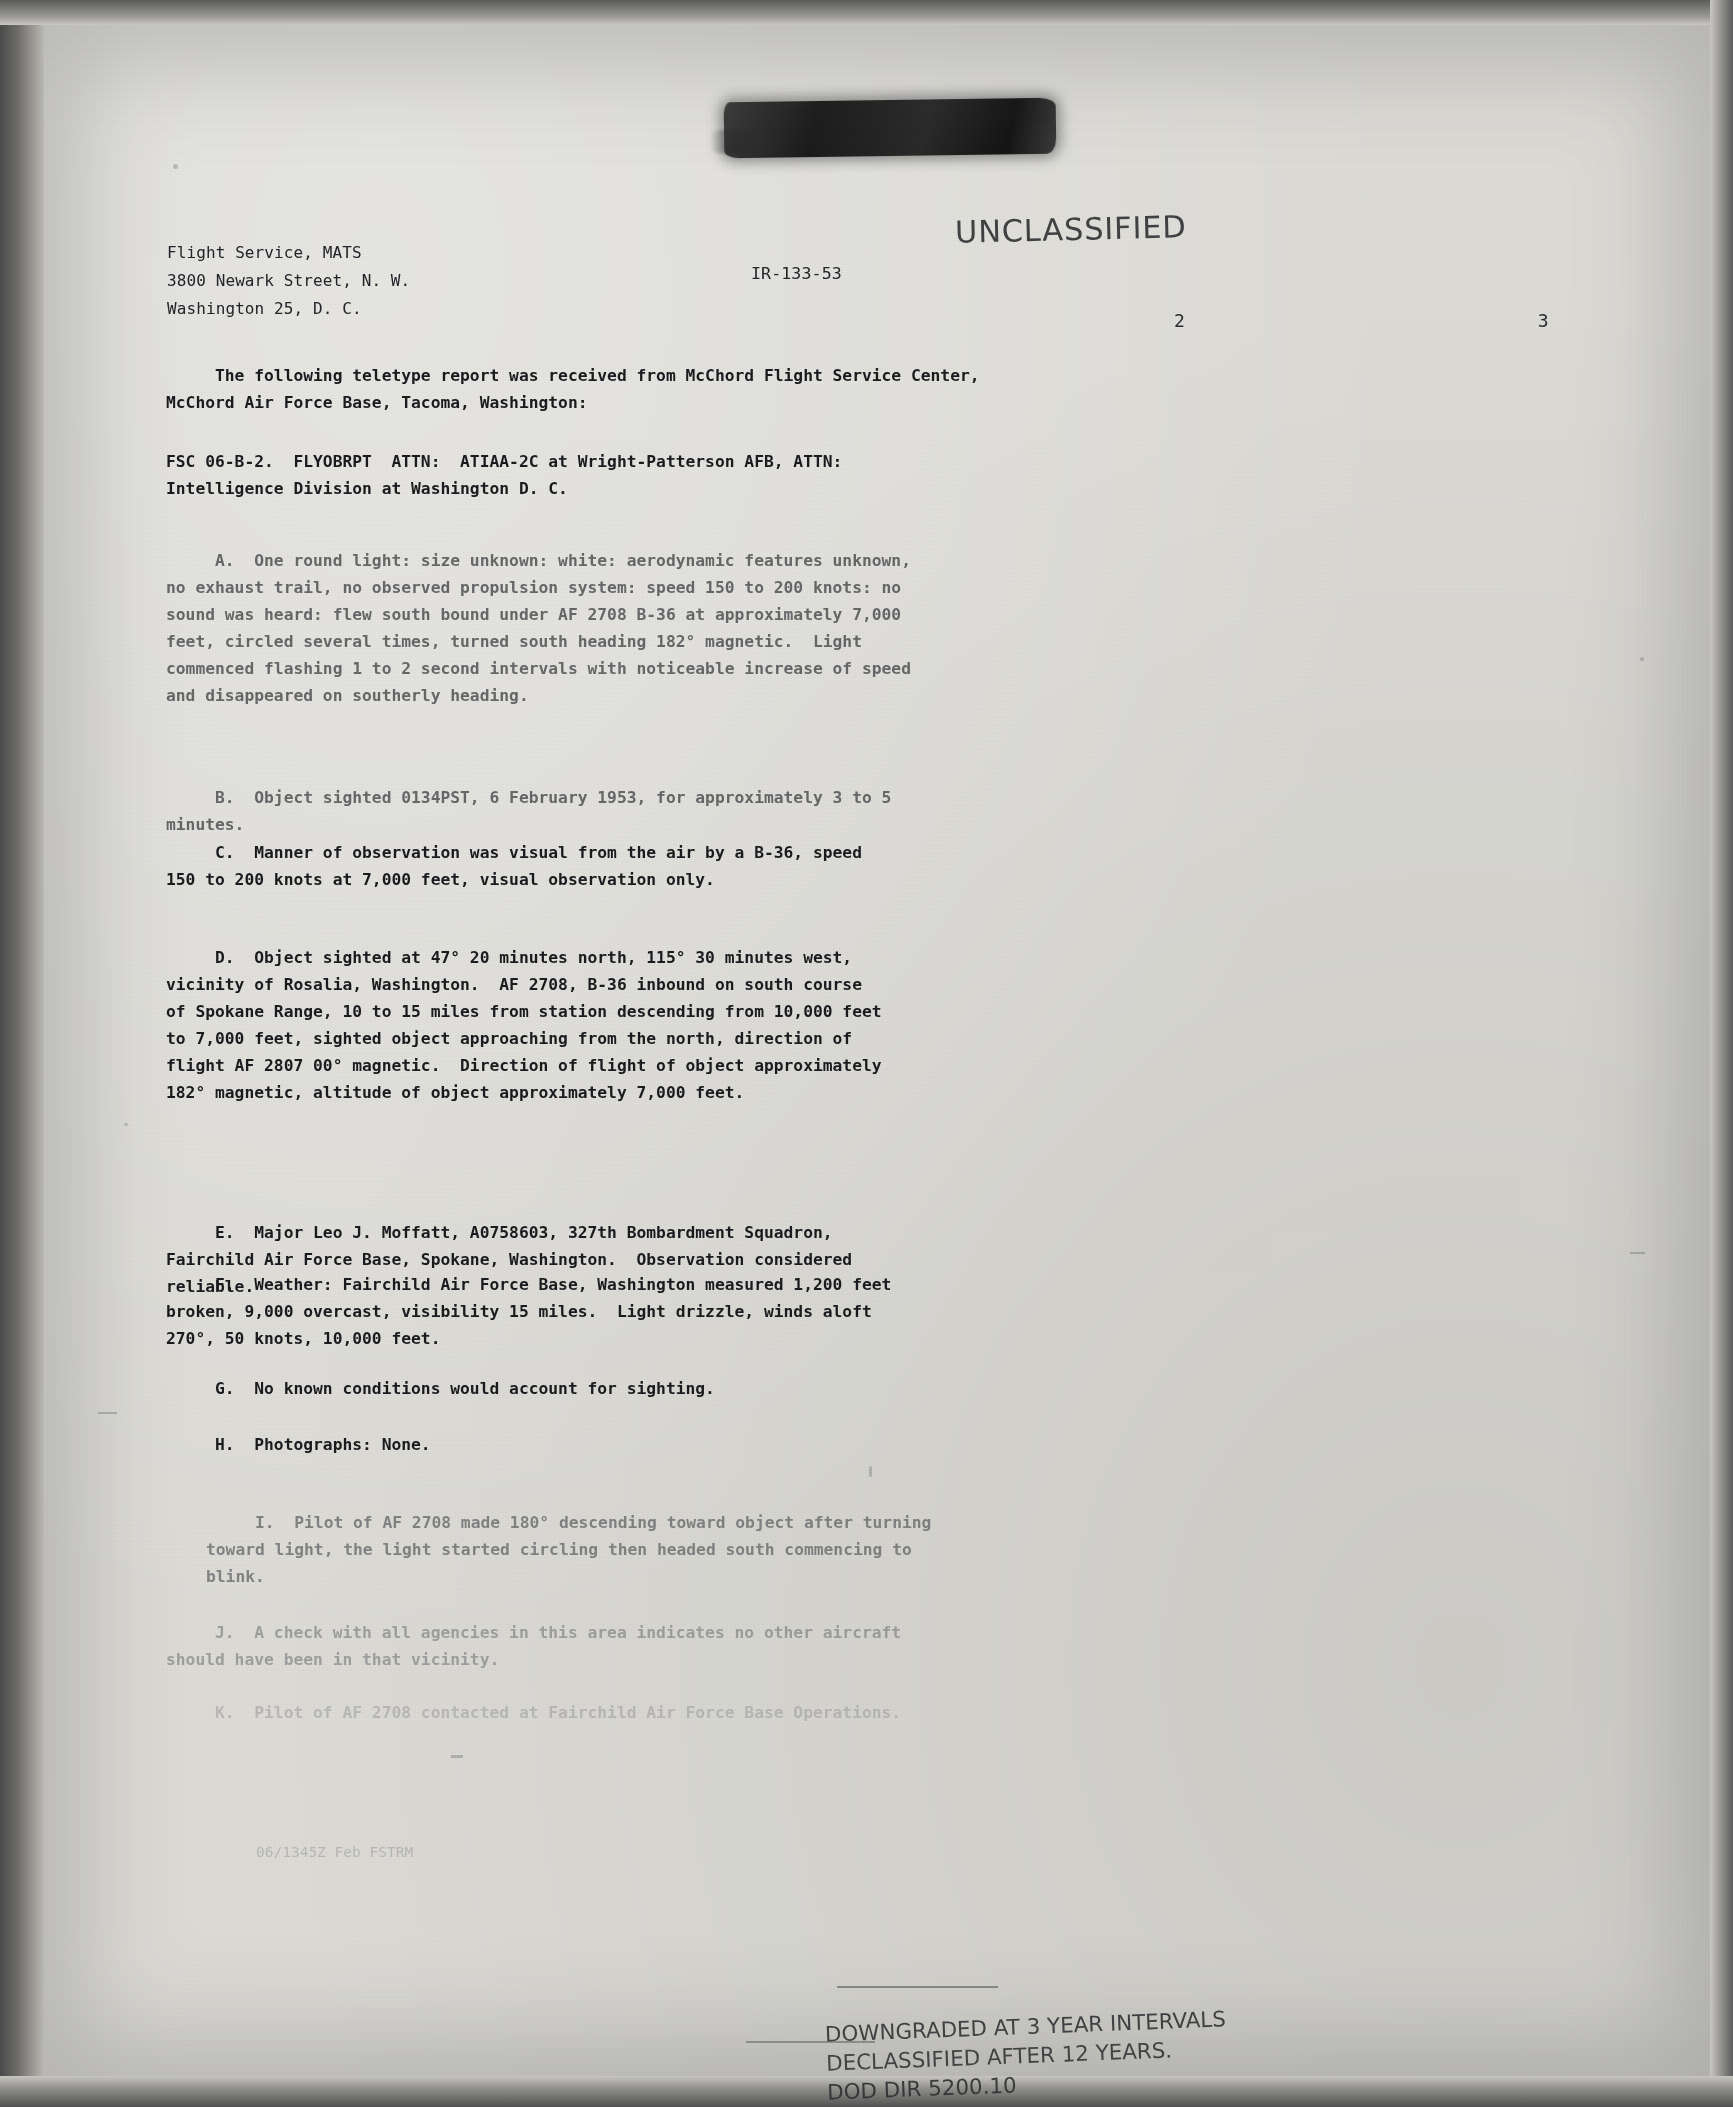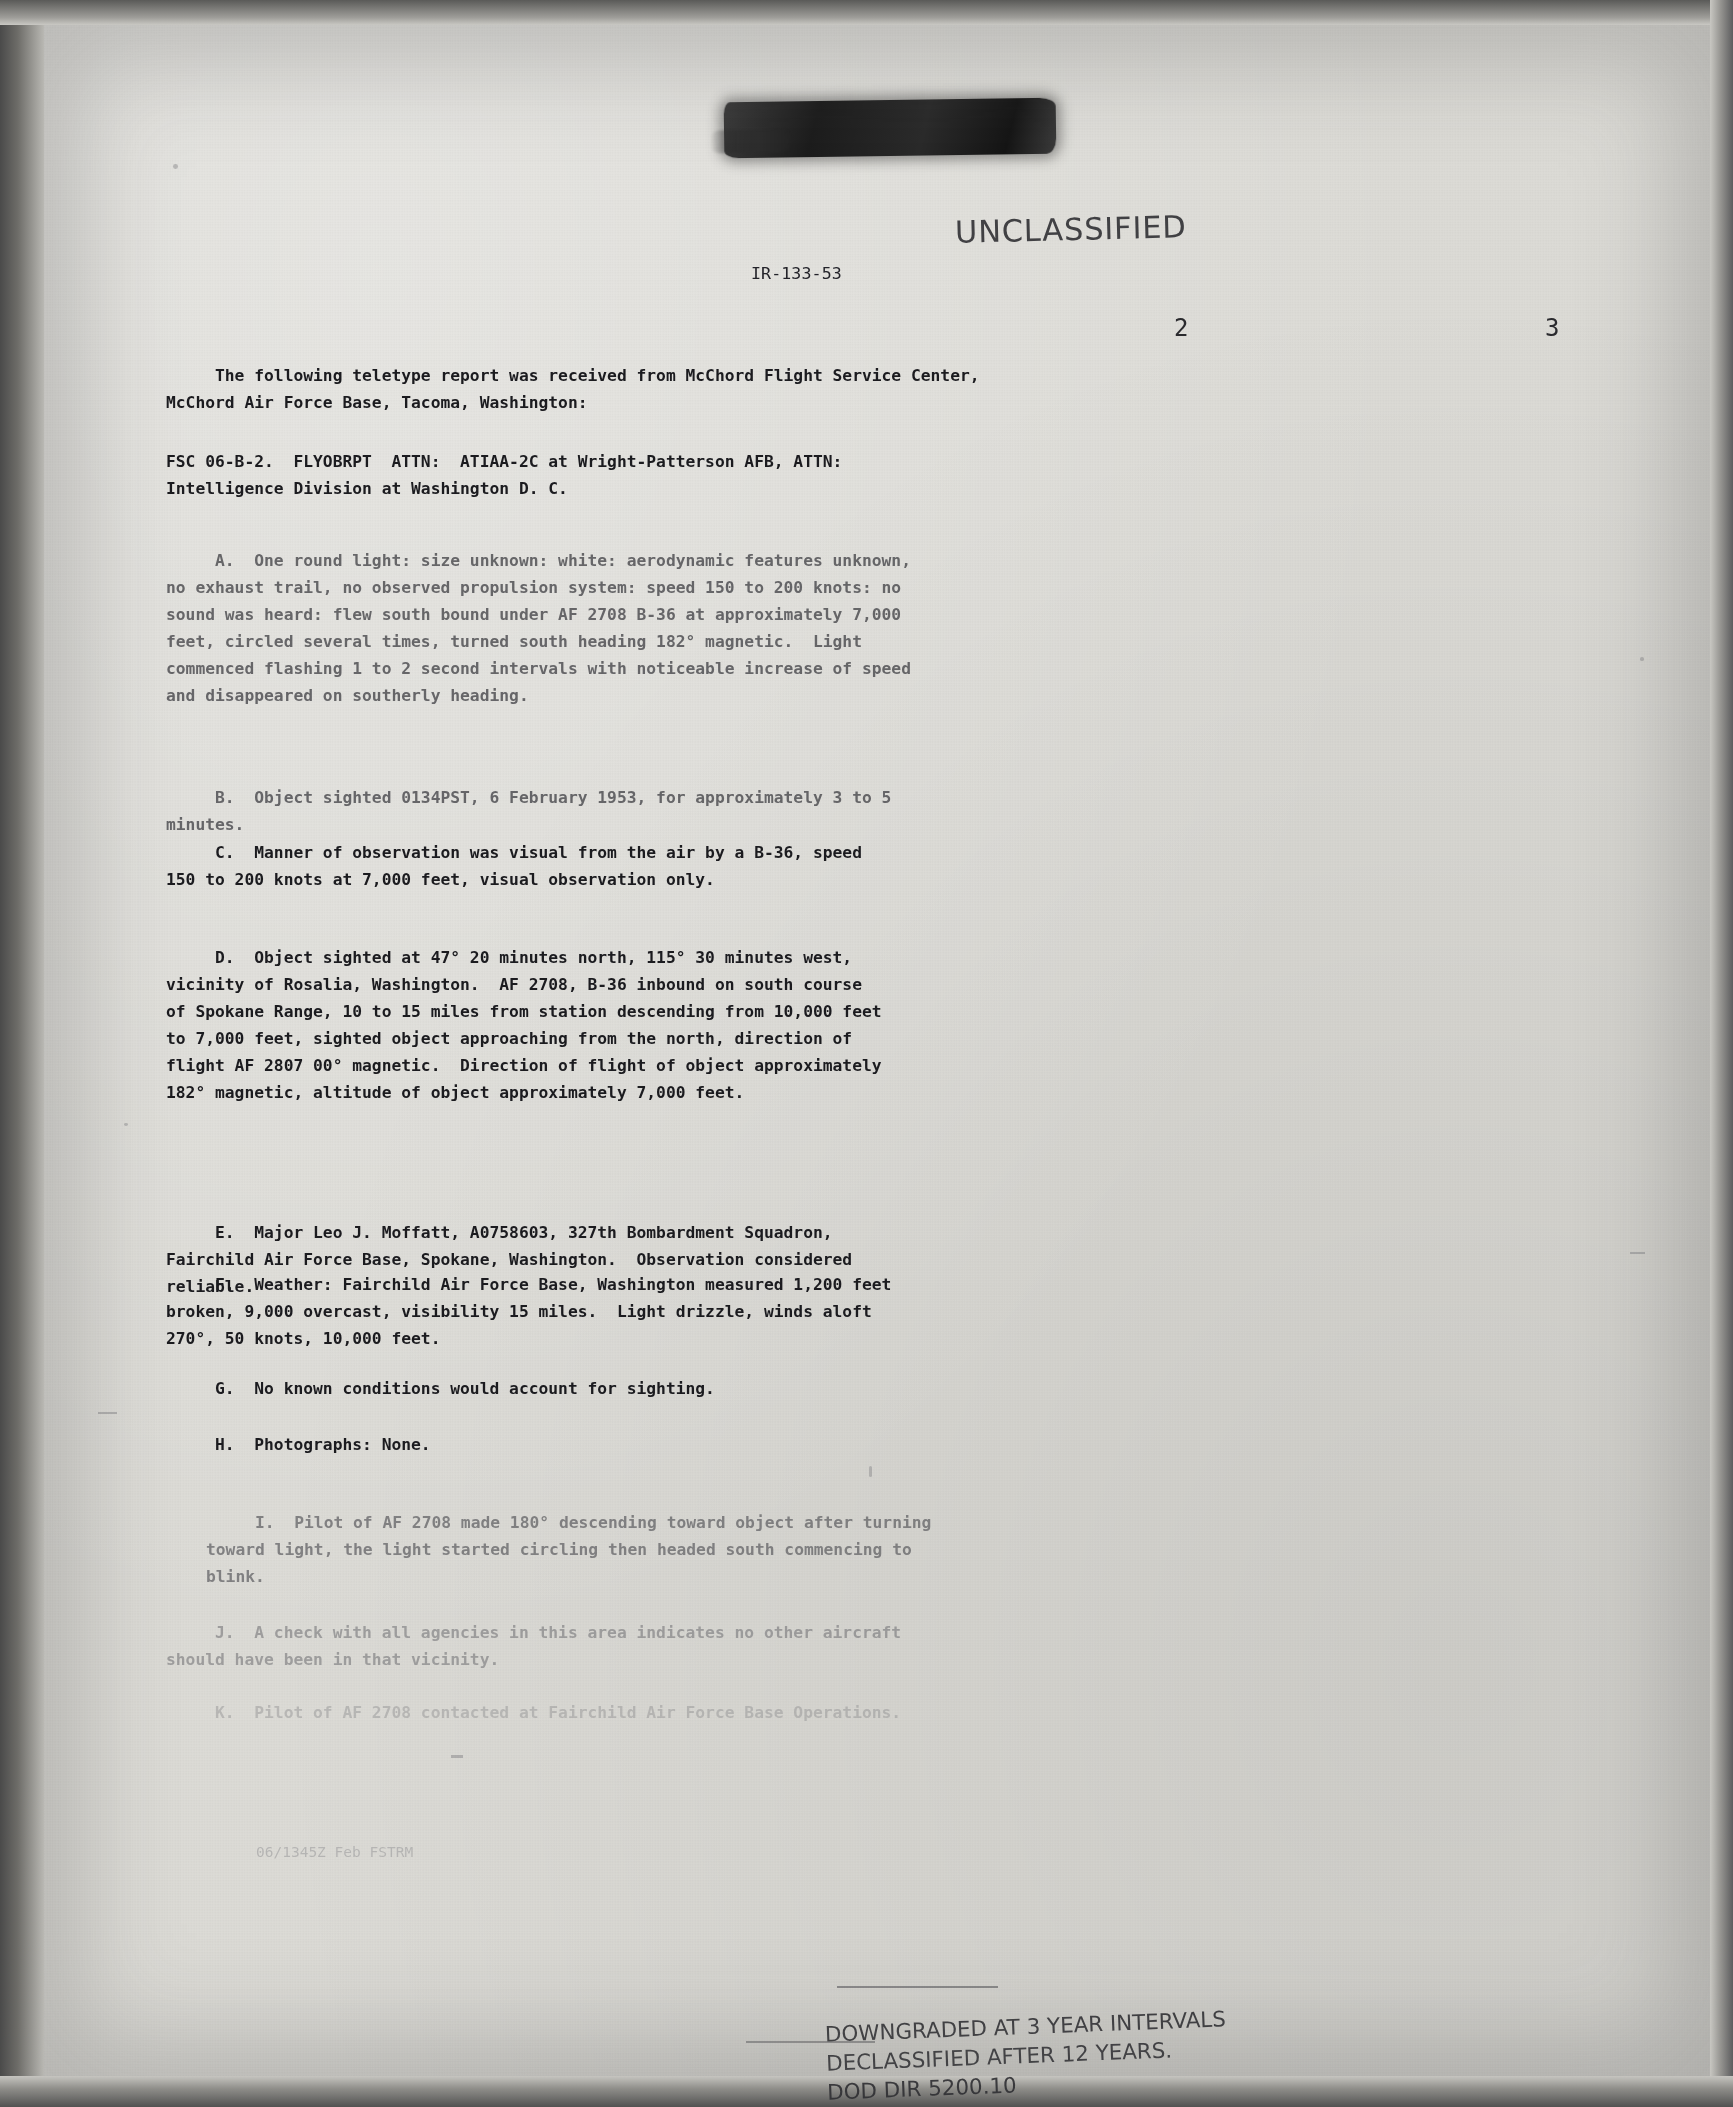--- a/index.html
+++ b/index.html
@@ -110,22 +110,22 @@
     font-size: 16px;
     line-height: 28px;
     color: #23232a;
   }
   .docnum {
     left: 707px; top: 236px;
     font-size: 16.6px;
     color: #23232a;
   }
   .pagenums {
-    left: 1130px; top: 290px;
-    font-size: 24px;
+    left: 1130px; top: 283px;
+    font-size: 18px;
     letter-spacing: 171px;
     color: #2a2a2e;
   }
 
   .body-block {
     position: absolute;
     left: 122px;
     width: 1404px;
     font-size: 16.3px;
     line-height: 27px;
@@ -193,20 +193,23 @@
   <div class="film-edge-top"></div>
   <div class="film-edge-right"></div>
   <div class="film-edge-bottom"></div>
 
   <div class="sheet">
 
     <div class="redaction"></div>
 
     <div class="stamp-unclass">UNCLASSIFIED</div>
 
+    <div class="txt addr">Flight Service, MATS
+3800 Newark Street, N. W.
+Washington 25, D. C.</div>
 
     <div class="txt docnum">IR-133-53</div>
 
     <div class="txt pagenums">2 3</div>
 
     <div class="body-block dark" style="top: 337px;">     The following teletype report was received from McChord Flight Service Center,
 McChord Air Force Base, Tacoma, Washington:</div>
 
     <div class="body-block dark" style="top: 423px;">FSC 06-B-2.  FLYOBRPT  ATTN:  ATIAA-2C at Wright-Patterson AFB, ATTN:
 Intelligence Division at Washington D. C.</div>

